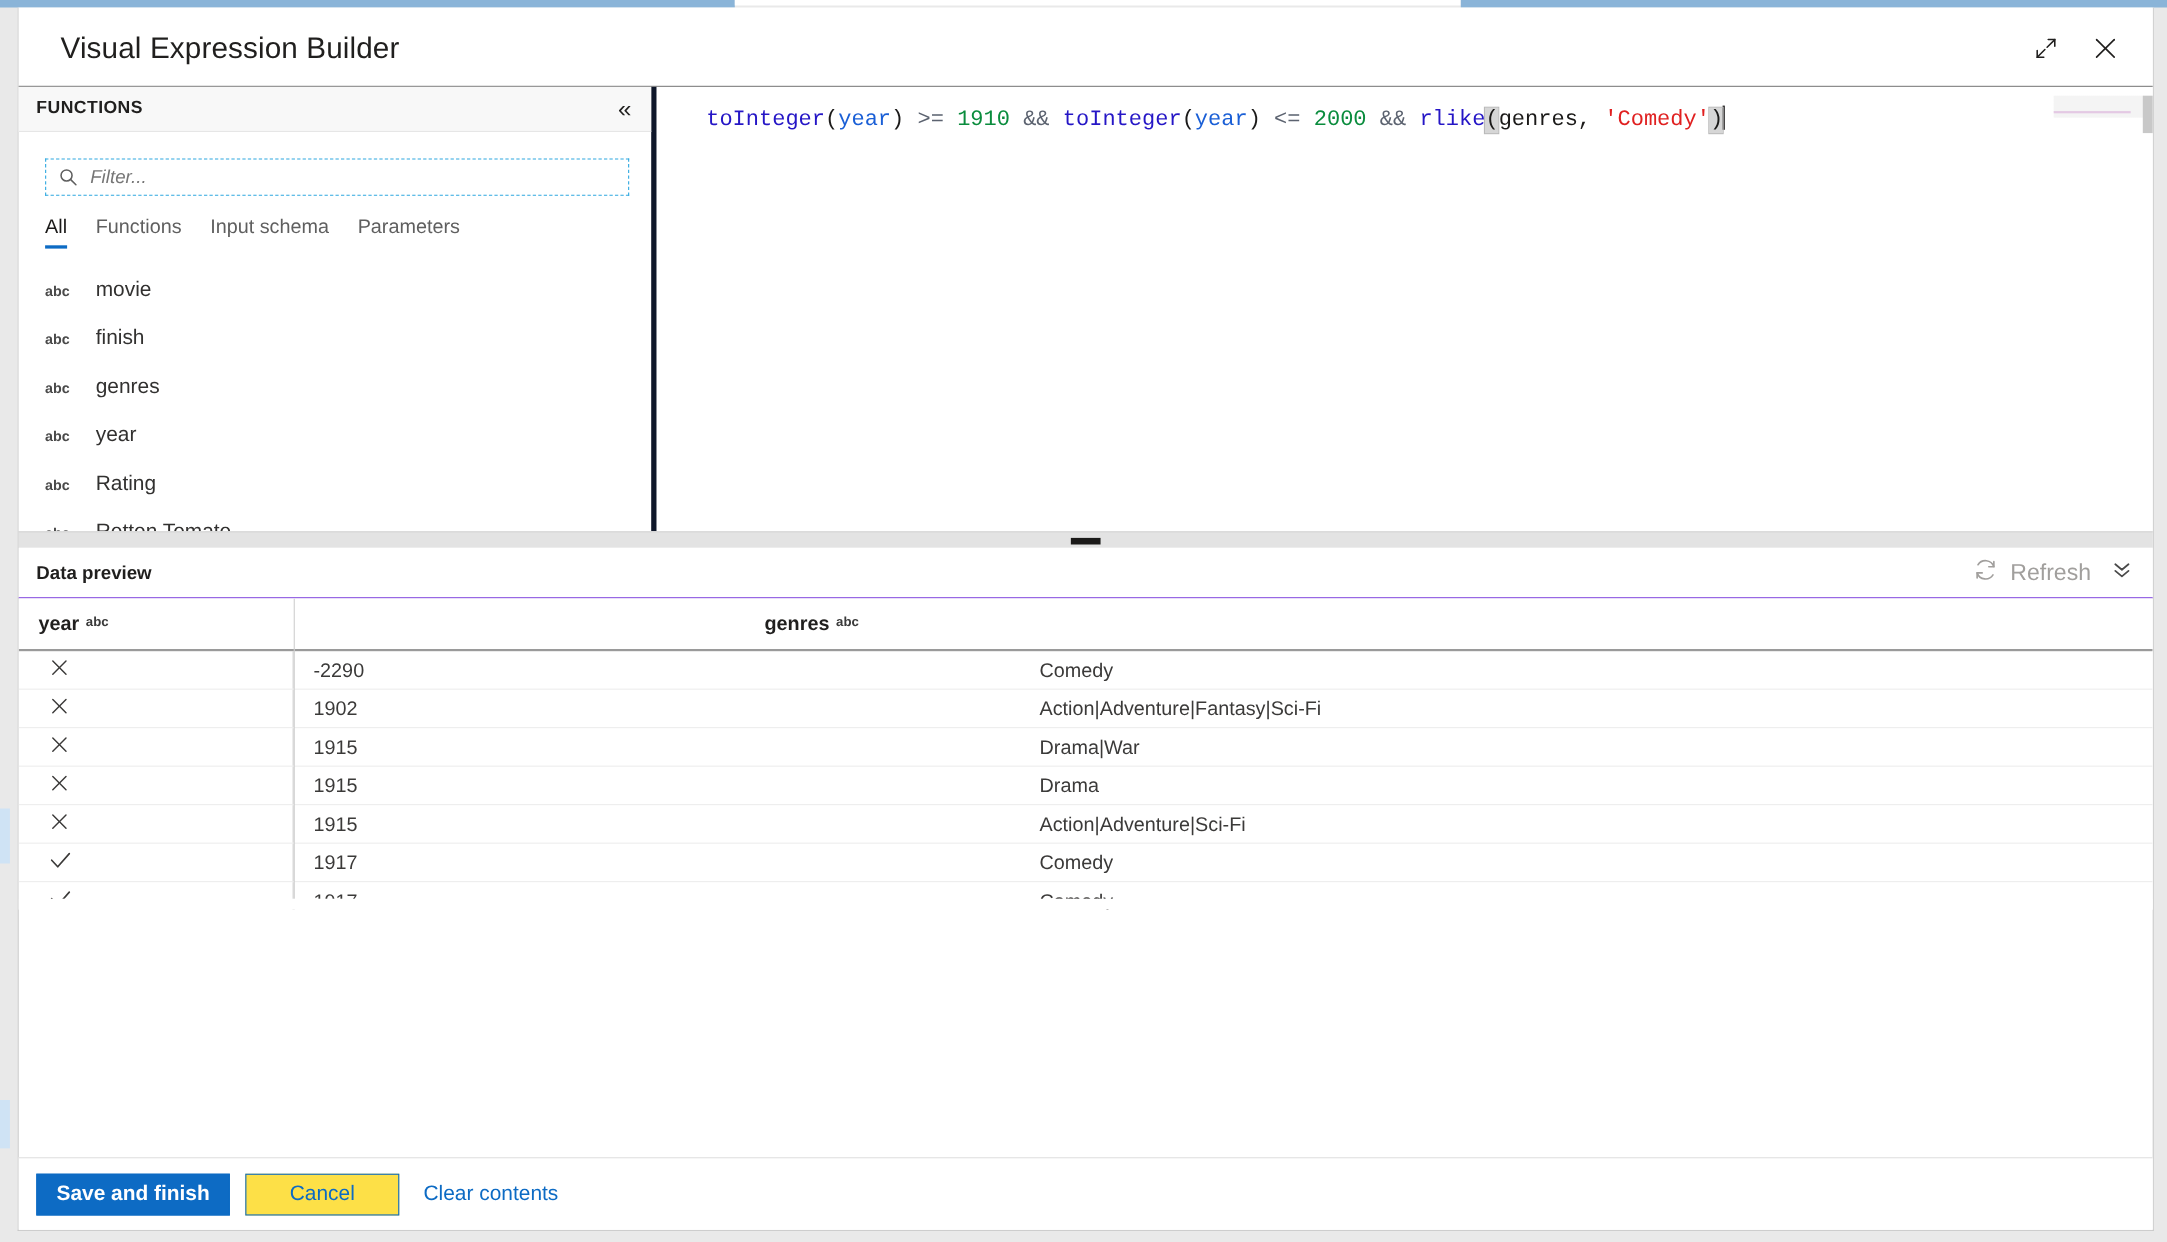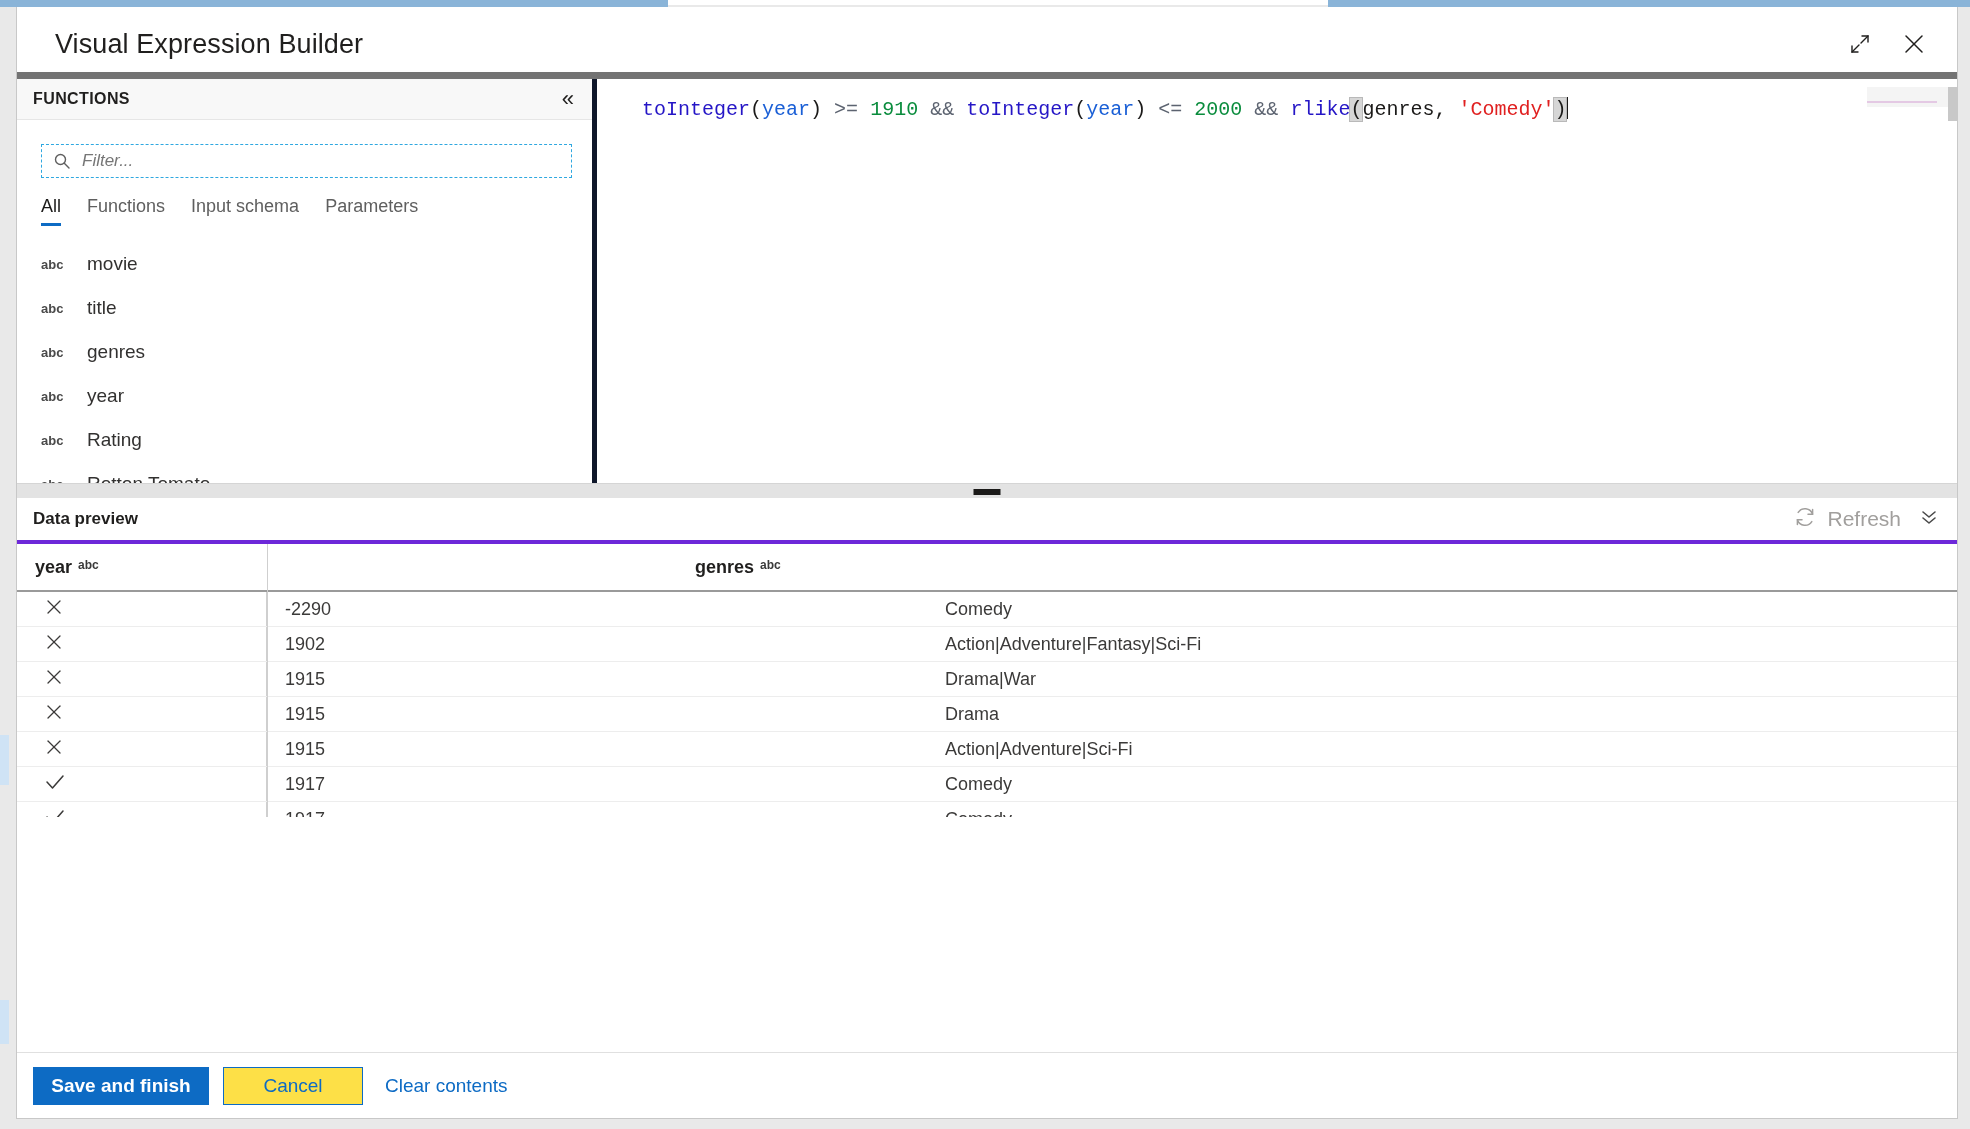--- a/index.html
+++ b/index.html
@@ -59,21 +59,21 @@
     background: #ffffff;
     border: 1px solid #c8c8c8;
     border-top: none;
   }
 
   
   .titlebar {
     position: relative;
     height: 72px;
     background: #ffffff;
-    border-bottom: 7px solid #737373;
+    border-bottom: 1px solid #737373;
   }
   .dialog-title {
     position: absolute;
     left: 38px; top: 22px;
     font-size: 27px;
     color: #201f1e;
     letter-spacing: .1px;
   }
   .doc-link {
     position: absolute;
@@ -263,21 +263,21 @@
     width: 27px; height: 6px;
     background: #1b1a19;
     cursor: ns-resize;
   }
 
   
   .preview-header {
     position: relative;
     height: 46px;
     background: #ffffff;
-    border-bottom: 4px solid #6d28d9;
+    border-bottom: 1px solid #6d28d9;
     display: flex; align-items: center;
   }
   .preview-title {
     margin-left: 16px;
     font-size: 17px;
     font-weight: bold;
     color: #201f1e;
   }
   .preview-actions {
     margin-left: auto;
@@ -467,21 +467,21 @@
           </div>
         </div>
 
         <div class="schema-list">
           <div class="schema-item">
             <span class="type-abc">abc</span>
             <span class="schema-label">movie</span>
           </div>
           <div class="schema-item">
             <span class="type-abc">abc</span>
-            <span class="schema-label">title</span>
+            <span class="schema-label">finish</span>
           </div>
           <div class="schema-item">
             <span class="type-abc">abc</span>
             <span class="schema-label">genres</span>
           </div>
           <div class="schema-item">
             <span class="type-abc">abc</span>
             <span class="schema-label">year</span>
           </div>
           <div class="schema-item">

